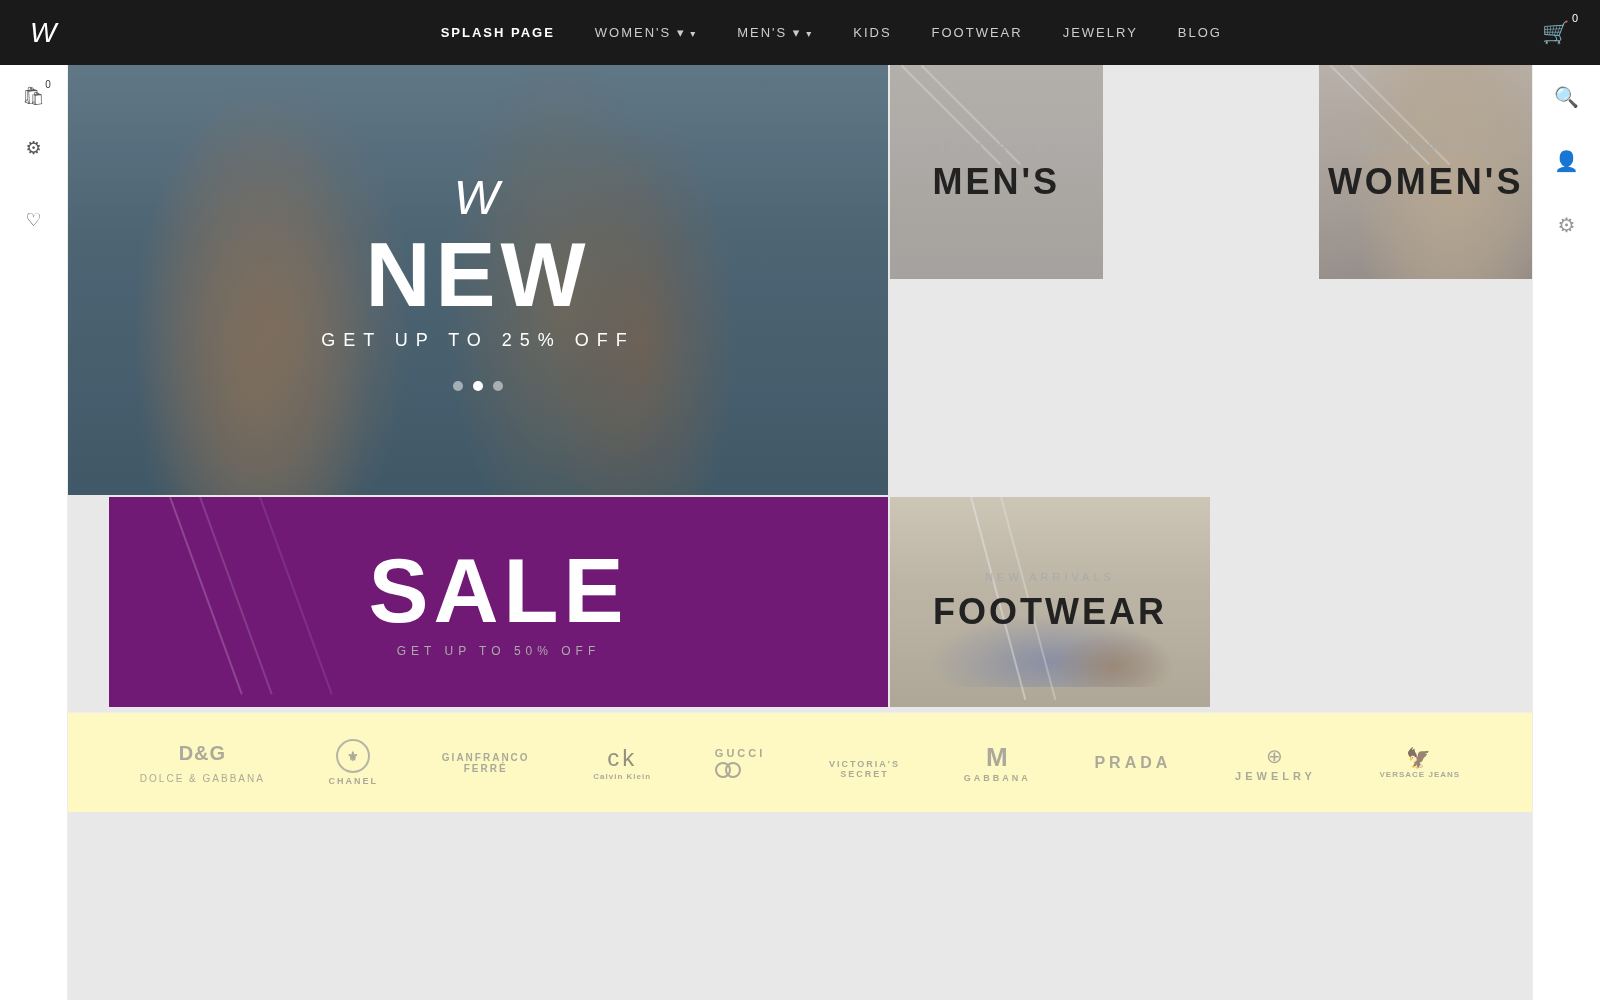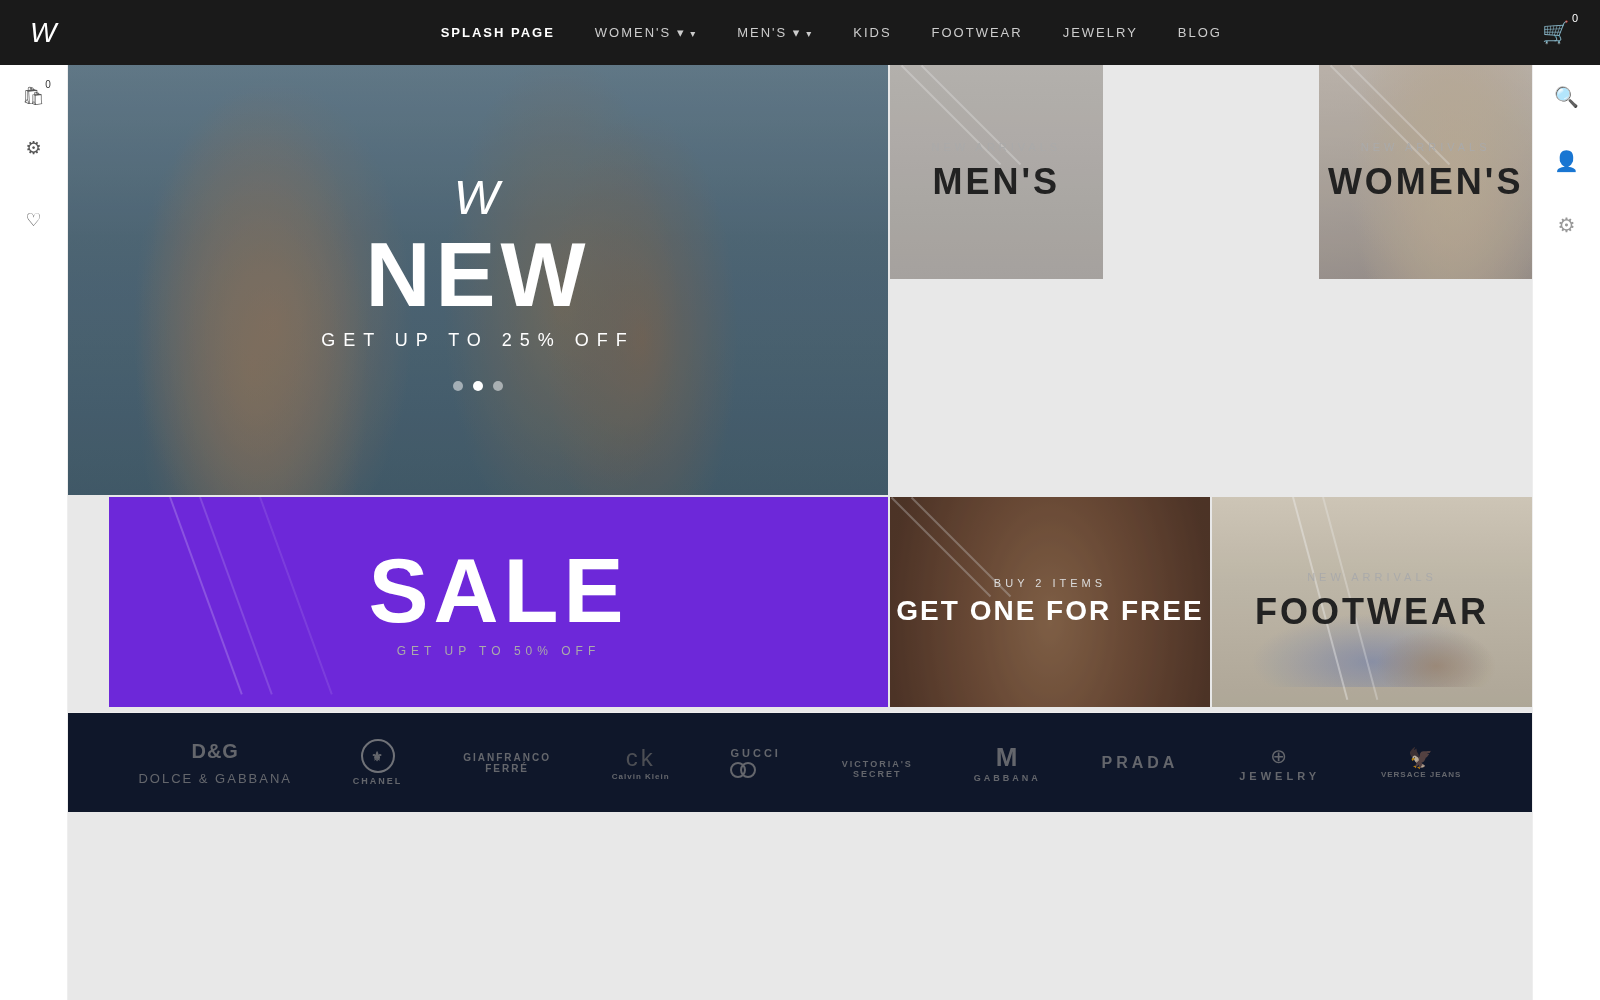--- a/index.html
+++ b/index.html
@@ -186,21 +186,21 @@
       position: absolute; top: 0; left: 80px; bottom: 0; width: 2px;
       background: rgba(255,255,255,0.4); transform: rotate(-15deg); transform-origin: top;
     }
     .footwear-diag2 {
       position: absolute; top: 0; left: 110px; bottom: 0; width: 2px;
       background: rgba(255,255,255,0.3); transform: rotate(-15deg); transform-origin: top;
     }
 
     
     .brands-bar {
-      background: #0f172a; height: 100px;
+      background: #fef9c3; height: 100px;
       display: flex; align-items: center; justify-content: space-around;
       padding: 0 40px; border-top: 1px solid #eee;
     }
     .brand-logo {
       color: #888; font-size: 13px; font-weight: bold;
       letter-spacing: 1px; text-align: center; cursor: pointer;
       opacity: 0.7;
     }
     .brand-dg { font-size: 18px; font-weight: 900; }
 
@@ -301,45 +301,33 @@
         <div style="position:absolute;inset:0;background:linear-gradient(180deg, #c8c4c0 0%, #b8b4b0 100%);"></div>
         <div class="diag-line" style="top:-20px;left:60px;"></div>
         <div class="diag-line" style="top:-20px;left:80px;"></div>
         <div class="panel-overlay">
           <div class="panel-new-arrivals">NEW ARRIVALS</div>
           <div class="panel-title">MEN'S</div>
         </div>
       </div>
     </div>
 
-    <div class="sale-panel" style="grid-column:1;grid-row:2;position:relative;overflow:hidden;background:#6d28d9;margin-left:41px;">
+    <div class="sale-panel" style="grid-column:1;grid-row:2;position:relative;overflow:hidden;background:#701a75;margin-left:41px;">
       <div class="sale-diag"></div>
       <div class="sale-diag2"></div>
 
       <div style="position:absolute;top:0;left:150px;bottom:0;width:2px;background:rgba(255,255,255,0.1);transform:rotate(-20deg);transform-origin:top;"></div>
       <div class="sale-text">
         <div class="sale-big">SALE</div>
         <div class="sale-sub">GET UP TO 50% OFF</div>
       </div>
     </div>
 
     <div style="grid-column:2;grid-row:2;display:grid;grid-template-columns:1fr 1fr;gap:2px;">
 
-      <div class="free-panel" style="position:relative;overflow:hidden;">
-        <div class="free-photo">
-          <div style="position:absolute;inset:0;background:radial-gradient(ellipse 160px 280px at 50% 60%, rgba(200,150,110,0.85) 0%, rgba(160,110,80,0.8) 50%, rgba(120,80,60,0.9) 100%);"></div>
-          <div style="position:absolute;inset:0;background:rgba(0,0,0,0.2);"></div>
-        </div>
-        <div class="diag-line" style="top:-20px;left:50px;"></div>
-        <div class="diag-line" style="top:-20px;left:70px;"></div>
-        <div class="free-overlay">
-          <div class="free-small">BUY 2 ITEMS</div>
-          <div class="free-big">GET ONE FOR FREE</div>
-        </div>
-      </div>
 
       <div class="footwear-panel" style="position:relative;overflow:hidden;">
         <div class="footwear-photo">
           <div style="position:absolute;inset:0;background:linear-gradient(180deg, #d8d0c0 0%, #c8c0b0 40%, #b8b0a0 100%);"></div>
 
           <div style="position:absolute;bottom:20px;left:10%;width:80%;height:60%;background:radial-gradient(ellipse 200px 80px at 50% 80%, rgba(100,120,180,0.5) 0%, transparent 60%);"></div>
           <div style="position:absolute;bottom:20px;right:10%;width:40%;height:50%;background:radial-gradient(ellipse 100px 60px at 50% 80%, rgba(160,130,100,0.6) 0%, transparent 60%);"></div>
         </div>
         <div class="footwear-diag"></div>
         <div class="footwear-diag2"></div>
@@ -347,21 +335,21 @@
           <div class="panel-new-arrivals">NEW ARRIVALS</div>
           <div class="panel-title">FOOTWEAR</div>
         </div>
       </div>
     </div>
   </div>
 
   <div class="brands-bar">
     <div class="brand-logo brand-dg">
       <div style="font-size:20px;font-weight:900;letter-spacing:1px;">D&amp;G</div>
-      <div style="font-size:13px;font-weight:400;letter-spacing:2px;margin-top:8px;">DOLCE &amp; GABBANA</div>
+      <div style="font-size:10px;font-weight:400;letter-spacing:2px;margin-top:8px;">DOLCE &amp; GABBANA</div>
     </div>
     <div class="brand-logo" style="display:flex;flex-direction:column;align-items:center;gap:3px;">
       <div style="width:34px;height:34px;border-radius:50%;border:2px solid #999;display:flex;align-items:center;justify-content:center;font-size:13px;color:#888;">⚜</div>
       <div style="font-size:9px;letter-spacing:2px;">CHANEL</div>
     </div>
     <div class="brand-logo" style="text-align:center;">
       <div style="font-size:10px;font-weight:700;letter-spacing:2px;">GIANFRANCO</div>
       <div style="font-size:10px;font-weight:700;letter-spacing:2px;">FERRÉ</div>
     </div>
     <div class="brand-logo" style="text-align:center;">

